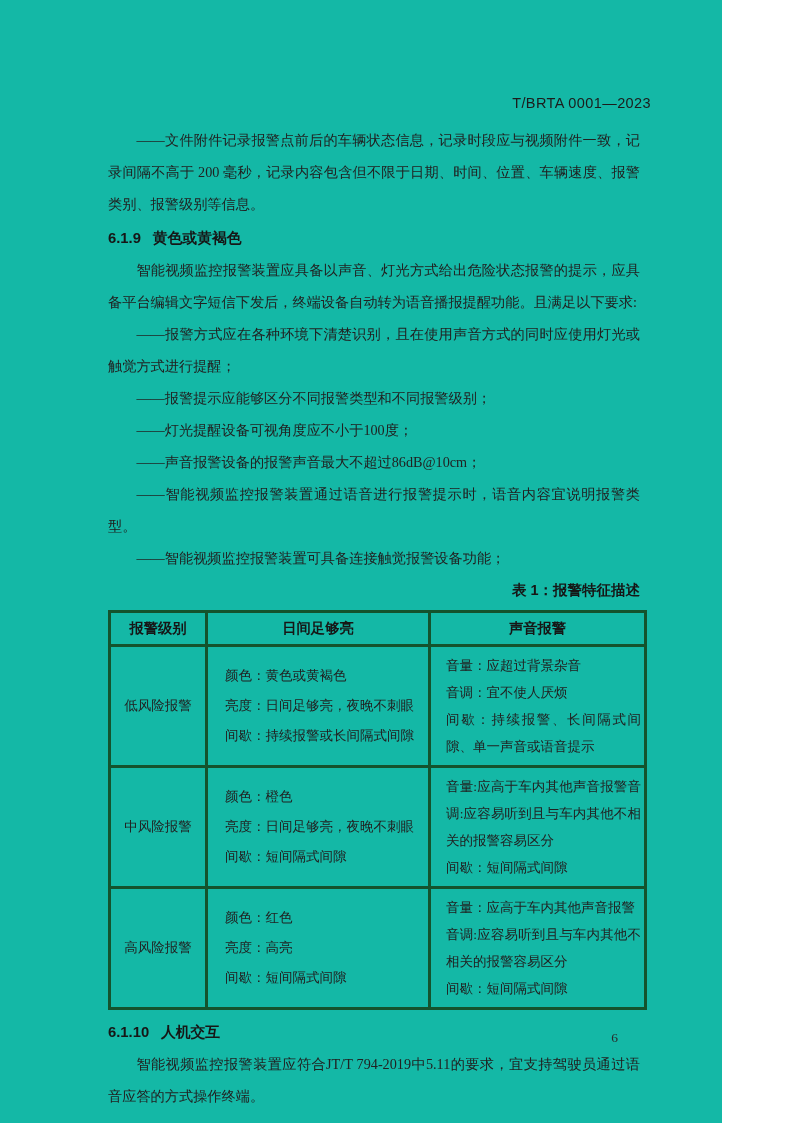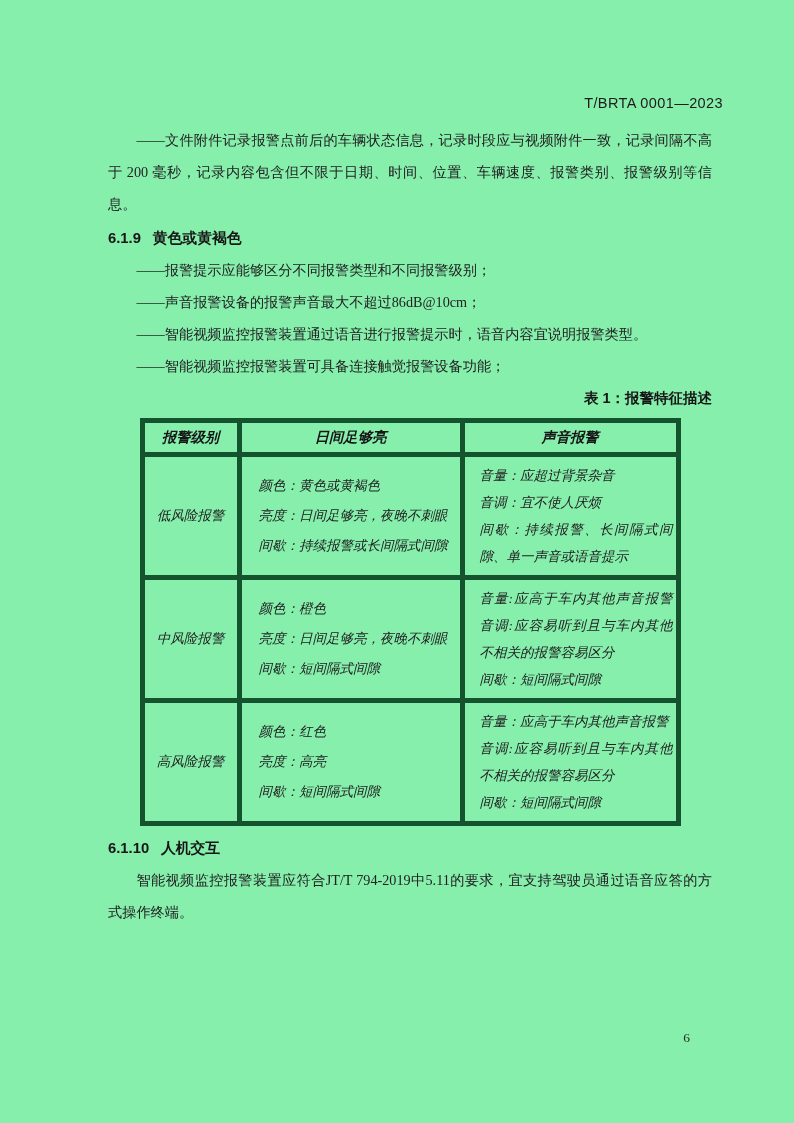--- a/index.html
+++ b/index.html
@@ -1,21 +1,21 @@
 <!DOCTYPE html>
 <html lang="zh"><head>
 <meta charset="utf-8">
 <style>
   html,body { margin:0; padding:0; }
   body {
     width:794px; height:1123px; background:#ffffff;
     font-family:"Liberation Serif","DejaVu Serif",serif;
     color:#212121;
   }
-  .page { position:relative; width:794px; height:1123px; overflow:hidden; background:#86efac; }
+  .page { position:relative; width:722px; height:1123px; overflow:hidden; background:#14b8a6; }
 
   .doc-header {
     position:absolute; top:95px; left:94px; right:71px;
     text-align:right; font-size:14.5px; line-height:16px;
     font-family:"Liberation Sans","DejaVu Sans",sans-serif;
     letter-spacing:0.4px; color:#1c1c1c;
   }
 
   .content {
     position:absolute; top:124px; left:108px; right:82px;
@@ -36,22 +36,21 @@
     font-size:14.5px; font-family:"Liberation Sans","DejaVu Sans",sans-serif;
     text-indent:0 !important; color:#161616;
   }
 
   table.alarm-table {
     width:536px; margin:4px auto 0 auto;
     border-collapse:collapse; table-layout:fixed;
     border:1.5px solid #2e2e2e;
   }
   table.alarm-table th, table.alarm-table td {
-    border:5px solid #14532d;
-    font-style:italic;
+    border:3px solid #14532d;
   }
   col.c-level { width:97px; }
   col.c-light { width:223px; }
   col.c-sound { width:216px; }
 
   tr.rh { height:34px; }
   tr.r1 { height:104px; }
   tr.r2 { height:110px; }
   tr.r3 { height:104px; }
 
@@ -81,22 +80,25 @@
   <div class="doc-header">T/BRTA 0001—2023</div>
 
   <div class="content">
 
     <p>——文件附件记录报警点前后的车辆状态信息，记录时段应与视频附件一致，记录间隔不高于 200 毫秒，记录内容包含但不限于日期、时间、位置、车辆速度、报警类别、报警级别等信息。</p>
 
     <h3 class="sec-heading">
       <span class="sec-no">6.1.9</span><span>黄色或黄褐色</span>
     </h3>
 
+    <p>智能视频监控报警装置应具备以声音、灯光方式给出危险状态报警的提示，应具备平台编辑文字短信下发后，终端设备自动转为语音播报提醒功能。且满足以下要求:</p>
 
+    <p>——报警方式应在各种环境下清楚识别，且在使用声音方式的同时应使用灯光或触觉方式进行提醒；</p>
     <p>——报警提示应能够区分不同报警类型和不同报警级别；</p>
+    <p>——灯光提醒设备可视角度应不小于100度；</p>
     <p>——声音报警设备的报警声音最大不超过86dB@10cm；</p>
     <p>——智能视频监控报警装置通过语音进行报警提示时，语音内容宜说明报警类型。</p>
     <p>——智能视频监控报警装置可具备连接触觉报警设备功能；</p>
 
     <p class="tbl-title">表 1：报警特征描述</p>
 
     <table class="alarm-table">
       <colgroup>
         <col class="c-level">
           <col class="c-light">

